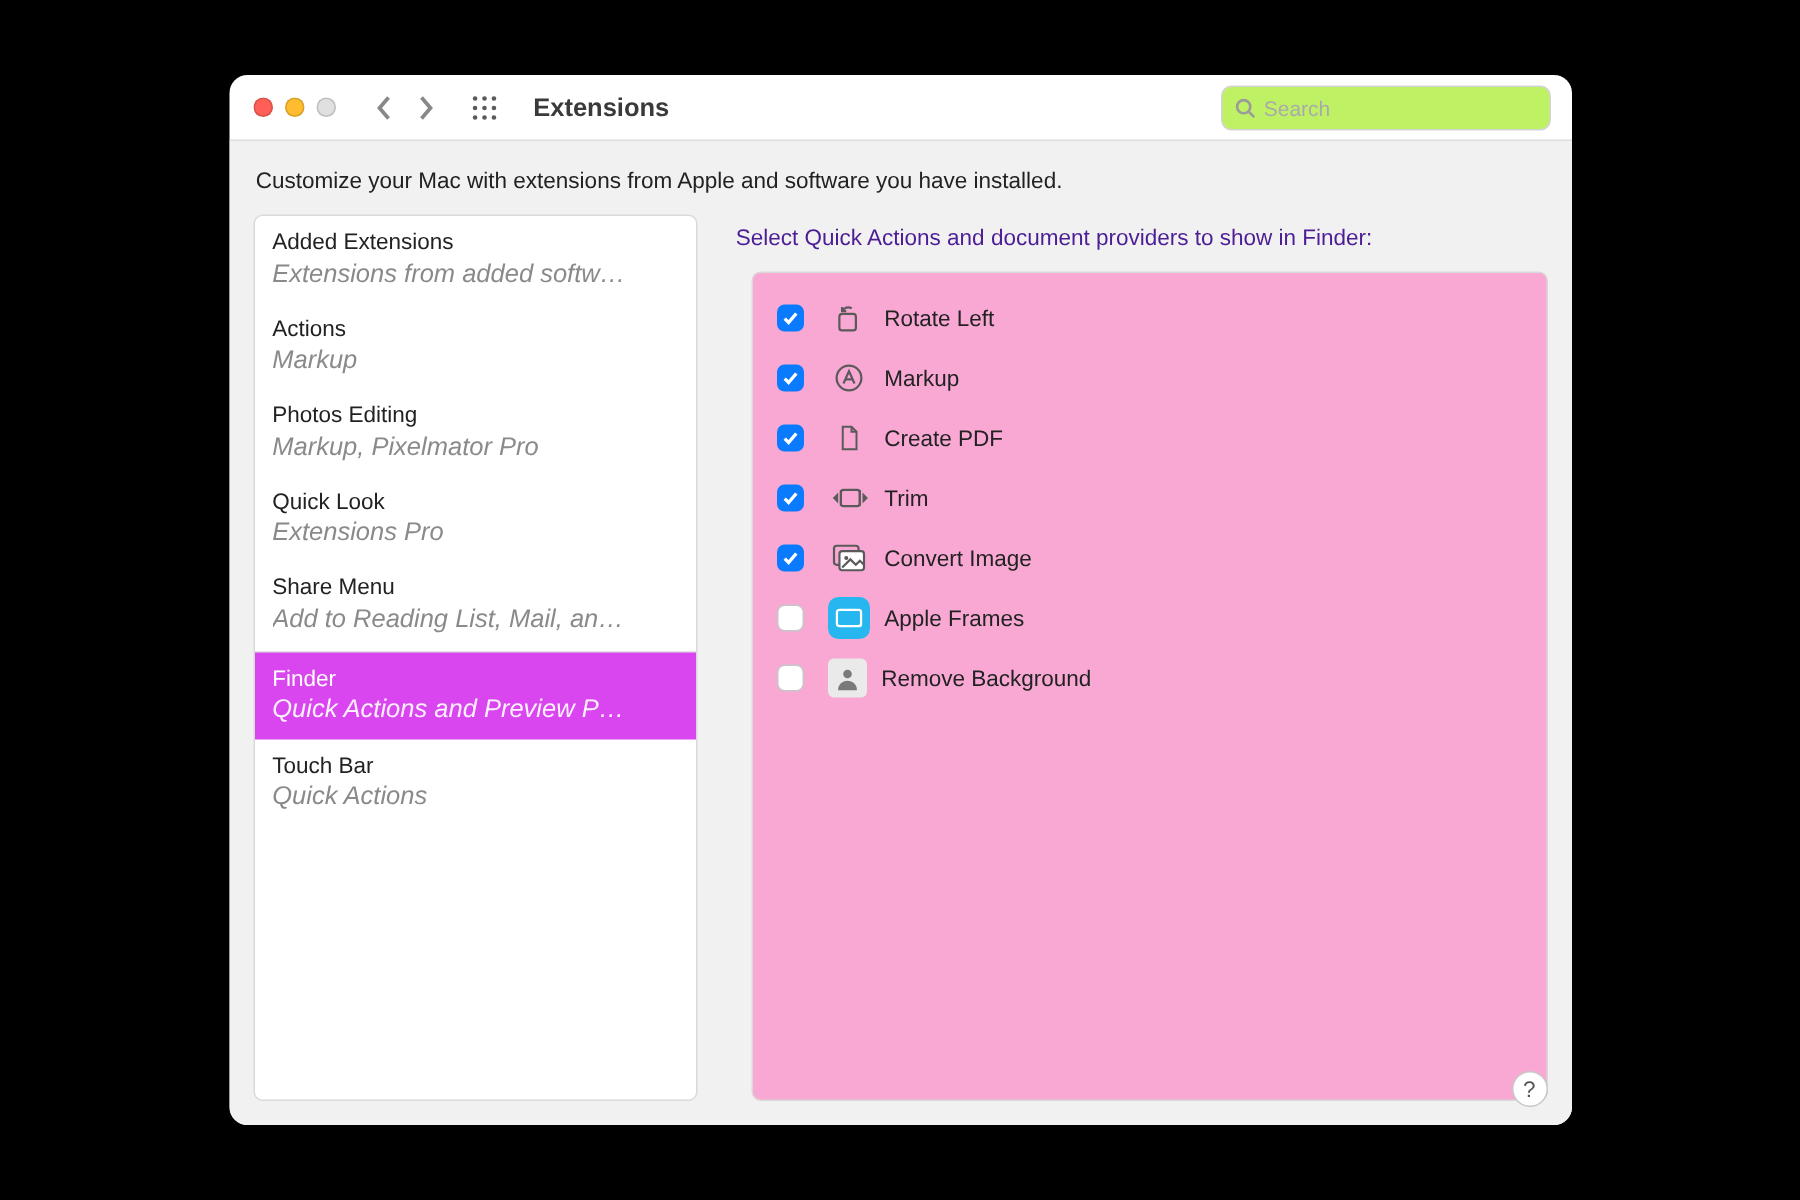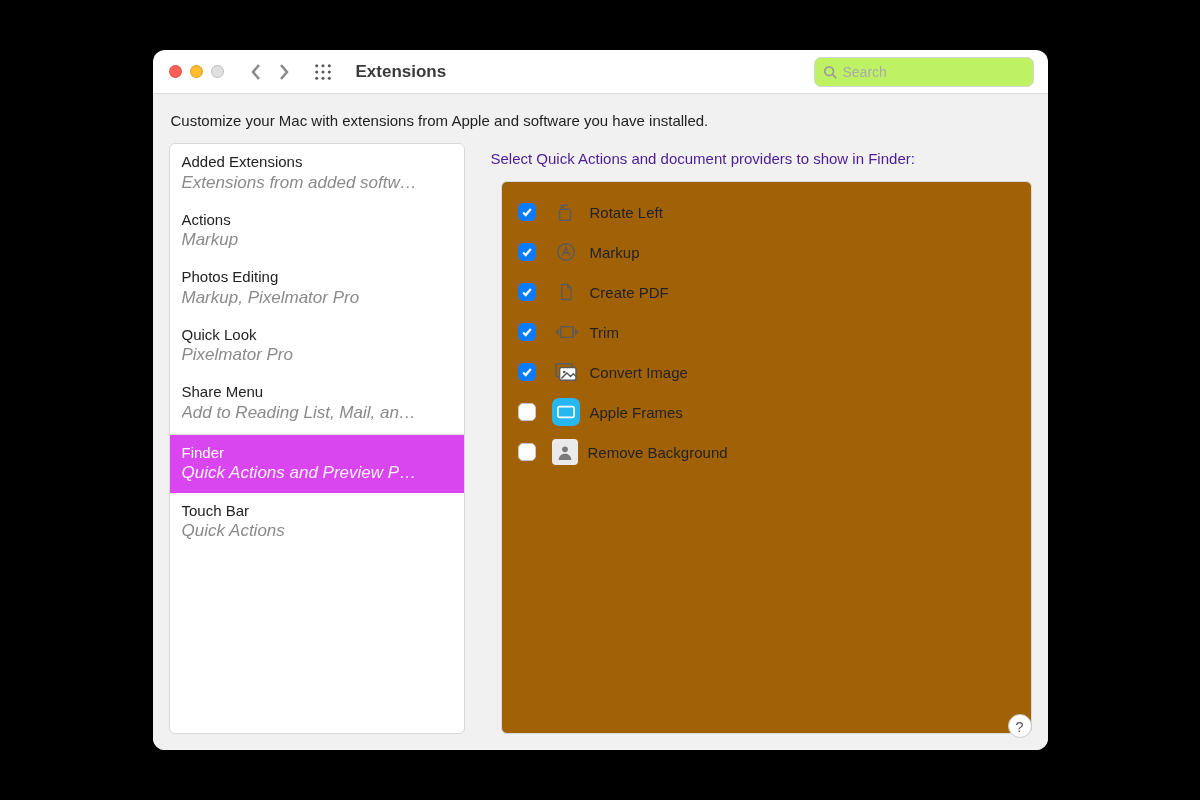--- a/index.html
+++ b/index.html
@@ -108,21 +108,21 @@
     display: flex; flex-direction: column;
   }
   .detail-heading {
     font-size: 15px;
     color: #4c1d95;
     padding: 6px 10px 12px 14px;
     line-height: 1.35;
   }
   .detail-list {
     flex: 1;
-    background: #a16207;
+    background: #f9a8d4;
     border: 1px solid #d9d9d9;
     border-radius: 6px;
     margin: 0 0 0 24px;
     padding: 10px 12px;
   }
   .row {
     display: flex;
     align-items: center;
     height: 40px;
     gap: 10px;
@@ -236,21 +236,21 @@
         <div class="side-item">
           <div class="side-title">Actions</div>
           <div class="side-sub">Markup</div>
         </div>
         <div class="side-item">
           <div class="side-title">Photos Editing</div>
           <div class="side-sub">Markup, Pixelmator Pro</div>
         </div>
         <div class="side-item">
           <div class="side-title">Quick Look</div>
-          <div class="side-sub">Pixelmator Pro</div>
+          <div class="side-sub">Extensions Pro</div>
         </div>
         <div class="side-item">
           <div class="side-title">Share Menu</div>
           <div class="side-sub">Add to Reading List, Mail, an…</div>
         </div>
         <div class="side-item selected divider-above">
           <div class="side-title">Finder</div>
           <div class="side-sub">Quick Actions and Preview P…</div>
         </div>
         <div class="side-item">

